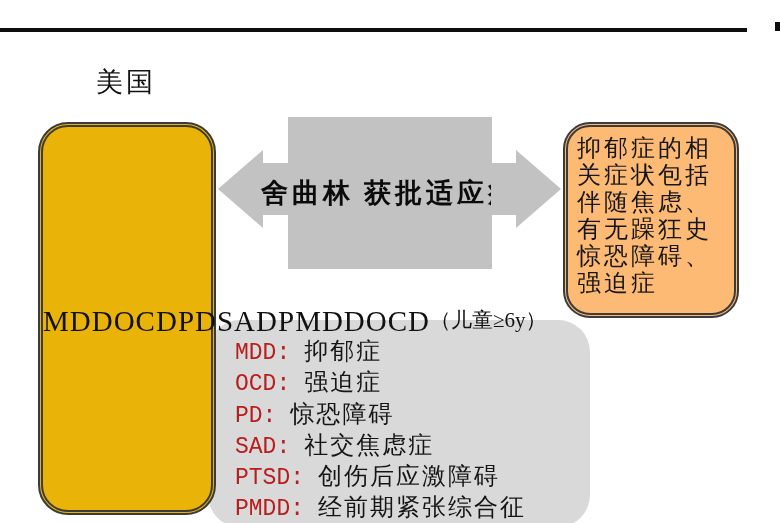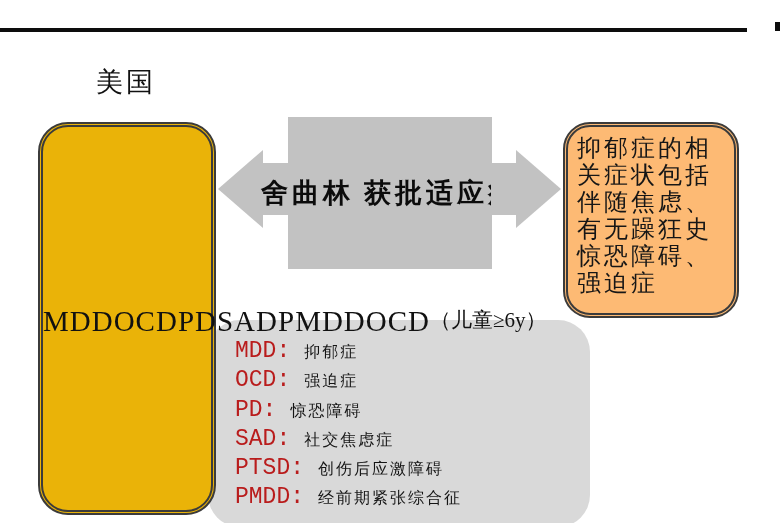--- a/index.html
+++ b/index.html
@@ -151,21 +151,21 @@
     line-height: 28.3px;
     white-space: nowrap;
   }
   .legend-abbr {
     font-family: "Liberation Mono", "DejaVu Sans Mono", monospace;
     font-size: 23px;
     color: #b91c1c;
     margin-right: 14px;
   }
   .legend-term {
-    font-size: 16px;
+    font-size: 24px;
     letter-spacing: 2px;
     color: #151515;
   }
 </style>
 </head>
 <body>
 
 <div class="stage">
 
   <div class="top-rule"></div>

